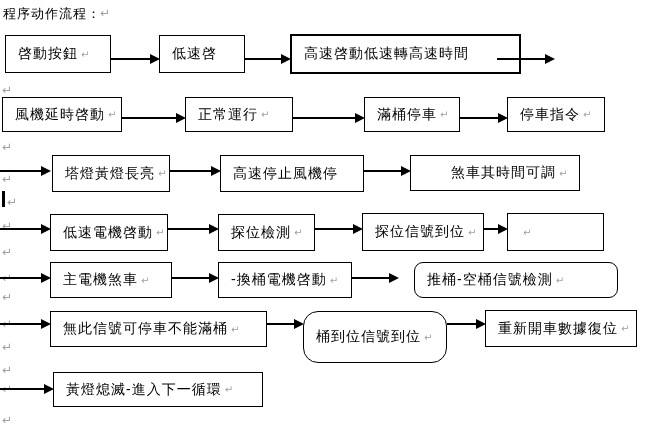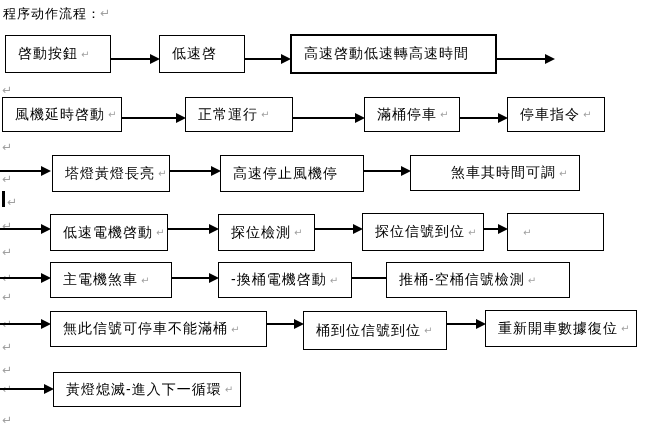--- a/index.html
+++ b/index.html
@@ -38,21 +38,21 @@
       <span class="mk">↵</span>
     </div>
   <div class="hl" style="left:111px;top:58px;width:41px;"></div>
   <div class="ah" style="left:150px;top:54px;"></div>
   <div class="fbox" style="left:159px;top:35px;width:86px;height:38px;">
       <span>低速啓</span>
       <span class="mk"></span>
     </div>
   <div class="hl" style="left:245px;top:58px;width:38px;"></div>
   <div class="ah" style="left:281px;top:54px;"></div>
-  <div class="fbox bold" style="left:290px;top:34px;width:207px;height:40px;">
+  <div class="fbox bold" style="left:290px;top:34px;width:231px;height:40px;">
       <span>高速啓動低速轉高速時間</span>
       <span class="mk"></span>
     </div>
   <div class="hl" style="left:497px;top:58px;width:49px;"></div>
   <div class="ah" style="left:545px;top:54px;"></div>
 
   <span class="pm" style="top:84px;">↵</span>
 
   <div class="fbox" style="left:2px;top:97px;width:120px;height:35px;">
       <span>風機延時啓動</span>
@@ -137,53 +137,53 @@
       <span class="mk">↵</span>
     </div>
   <div class="hl" style="left:172px;top:277px;width:38px;"></div>
   <div class="ah" style="left:209px;top:273px;"></div>
   <div class="fbox" style="left:218px;top:262px;width:134px;height:36px;">
       <span>-換桶電機啓動</span>
       <span class="mk">↵</span>
     </div>
   <div class="hl" style="left:352px;top:277px;width:38px;"></div>
   <div class="ah" style="left:389px;top:273px;"></div>
-  <div class="fbox" style="left:386px;top:262px;width:184px;height:36px;">
+  <div class="fbox" style="left:414px;top:262px;width:204px;height:36px;border-radius:9px;">
       <span>推桶-空桶信號檢測</span>
       <span class="mk">↵</span>
     </div>
 
   <span class="pm" style="top:291px;">↵</span>
 
   <span class="pm" style="top:318px;">↵</span>
   <div class="hl" style="left:0px;top:323px;width:43px;"></div>
   <div class="ah" style="left:41px;top:319px;"></div>
   <div class="fbox" style="left:50px;top:311px;width:217px;height:36px;">
       <span>無此信號可停車不能滿桶</span>
       <span class="mk">↵</span>
     </div>
   <div class="hl" style="left:267px;top:323px;width:28px;"></div>
   <div class="ah" style="left:294px;top:319px;"></div>
-  <div class="fbox" style="left:303px;top:311px;width:144px;height:39px;">
+  <div class="fbox" style="left:303px;top:311px;width:144px;height:52px;border-radius:15px;">
       <span>桶到位信號到位</span>
       <span class="mk">↵</span>
     </div>
   <div class="hl" style="left:447px;top:323px;width:30px;"></div>
   <div class="ah" style="left:476px;top:319px;"></div>
   <div class="fbox" style="left:485px;top:310px;width:152px;height:37px;">
       <span>重新開車數據復位</span>
       <span class="mk">↵</span>
     </div>
 
   <span class="pm" style="top:341px;">↵</span>
   <span class="pm" style="top:364px;">↵</span>
 
   <span class="pm" style="top:383px;">↵</span>
   <div class="hl" style="left:0px;top:388px;width:46px;"></div>
   <div class="ah" style="left:44px;top:384px;"></div>
-  <div class="fbox" style="left:53px;top:372px;width:188px;height:35px;">
+  <div class="fbox" style="left:53px;top:372px;width:210px;height:35px;">
       <span>黃燈熄滅-進入下一循環</span>
       <span class="mk">↵</span>
     </div>
 
   <span class="pm" style="top:414px;">↵</span>
 
 </div>
 
 </body></html>

